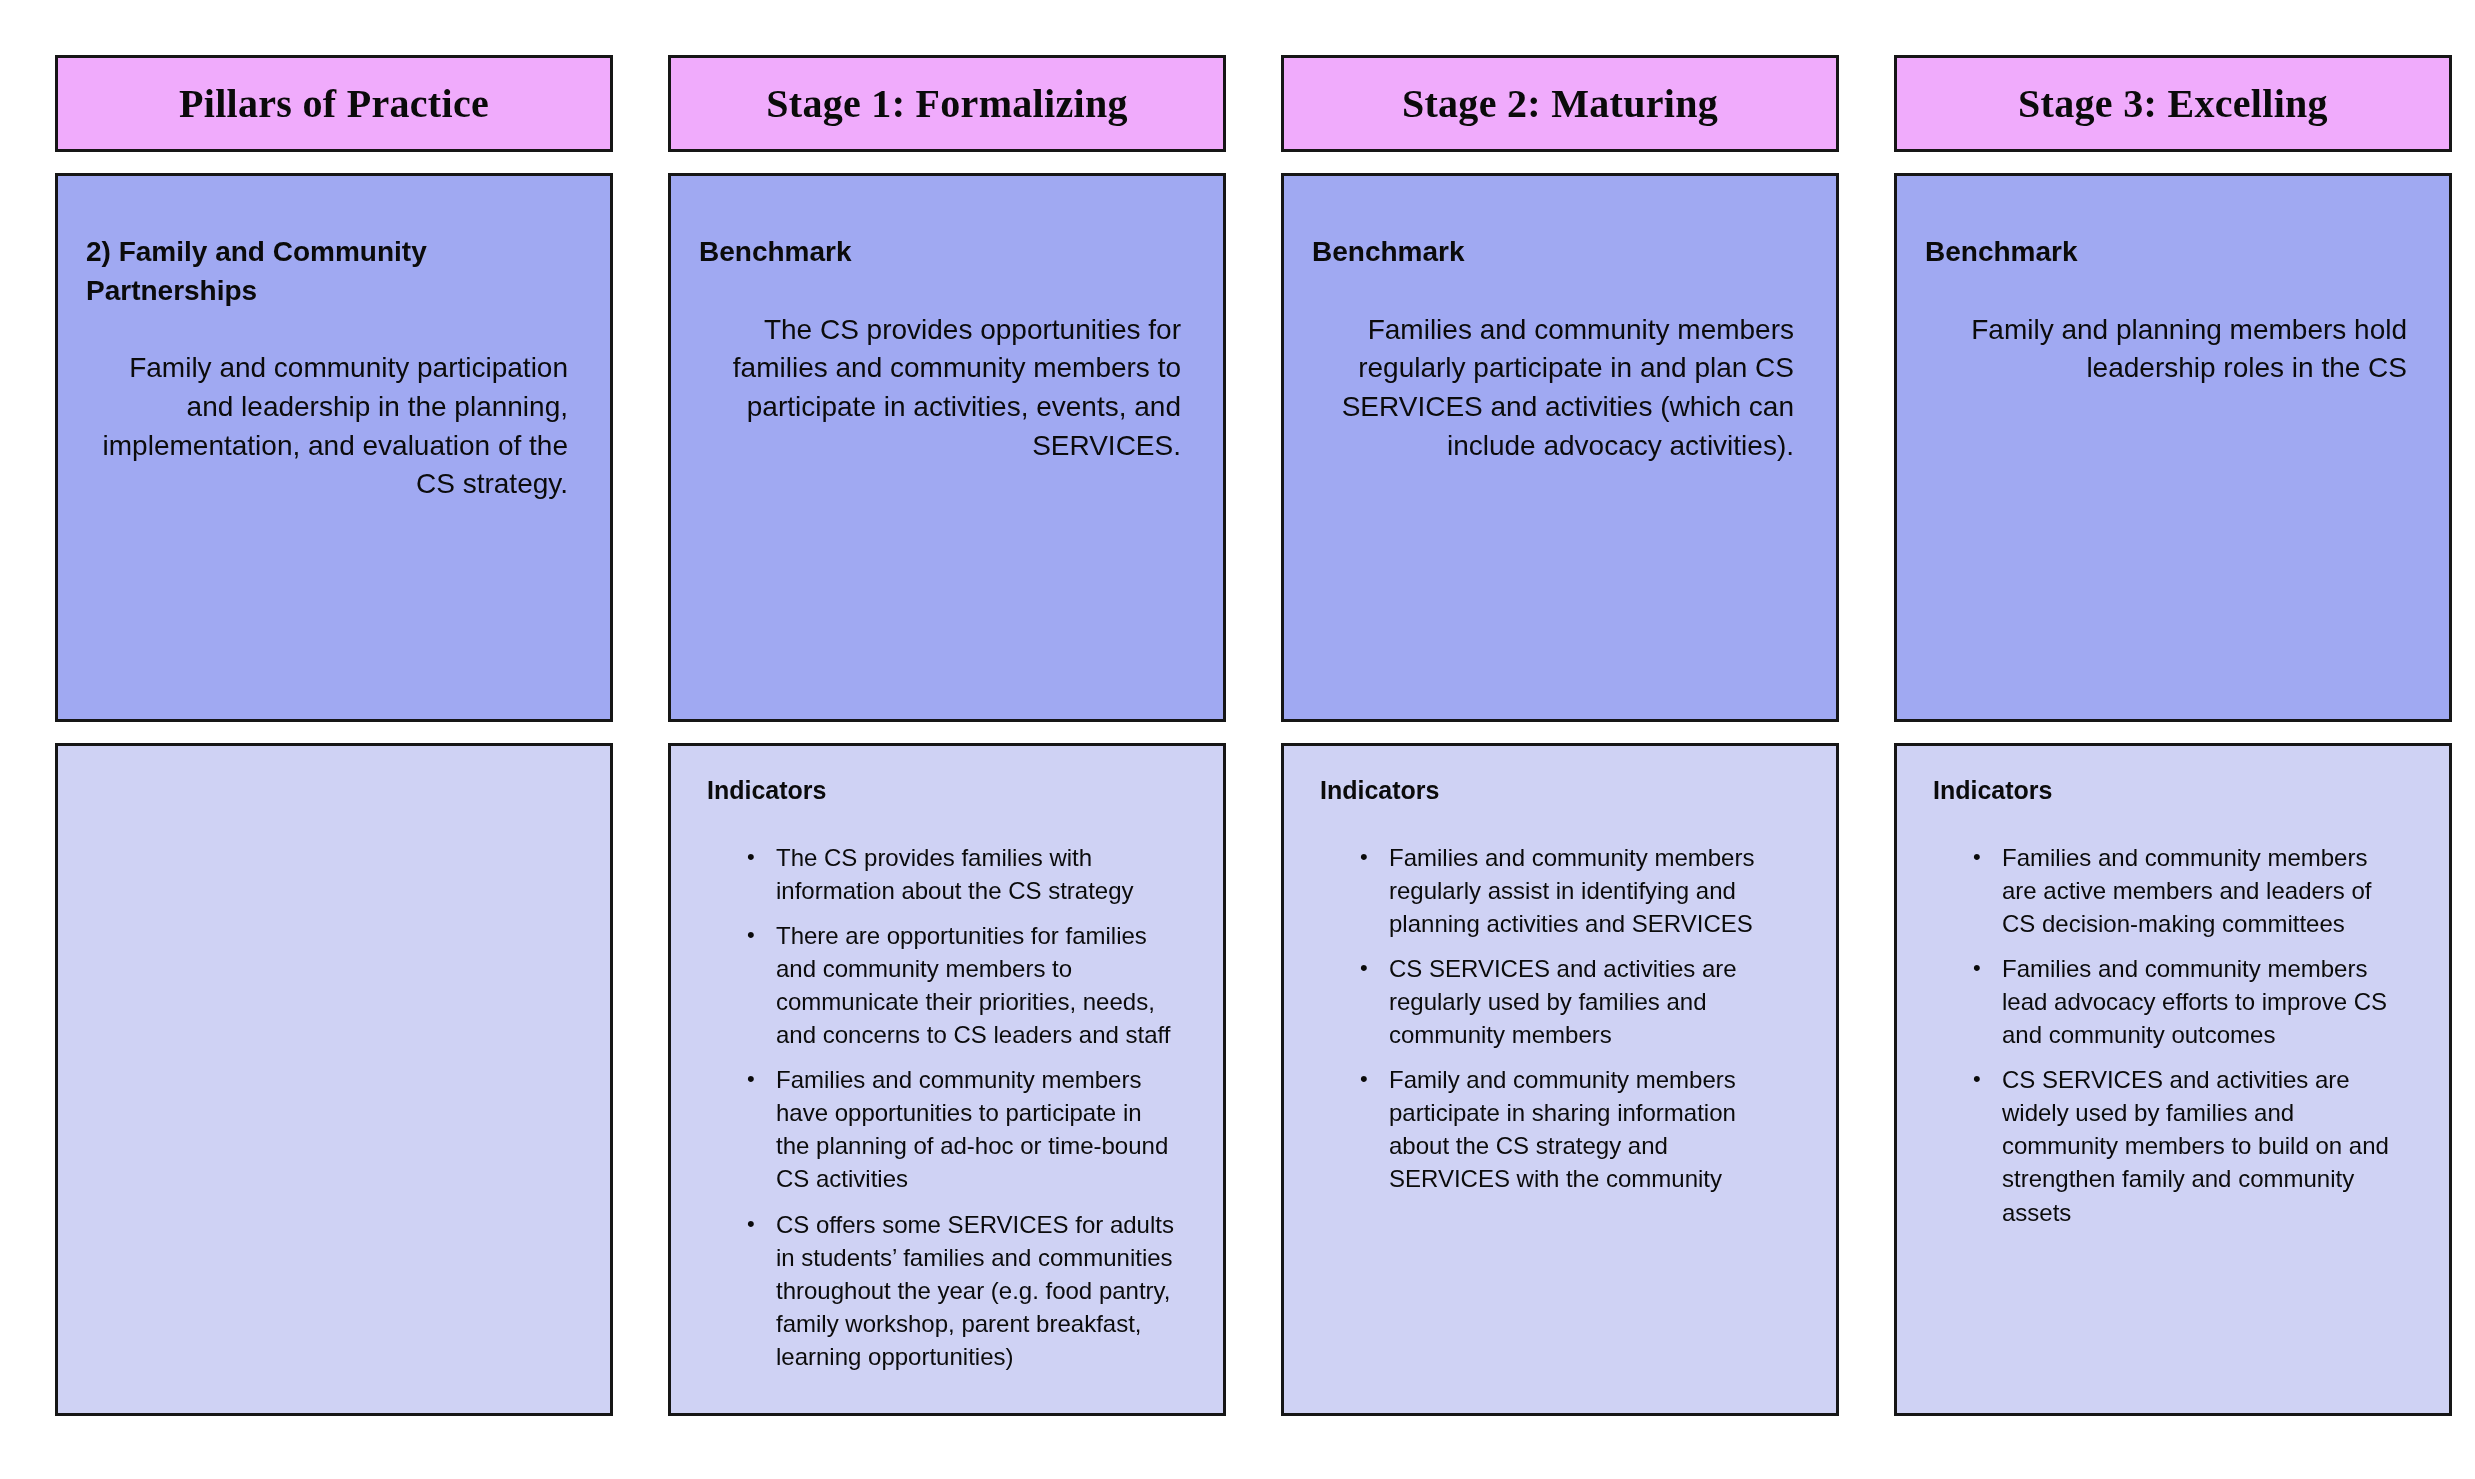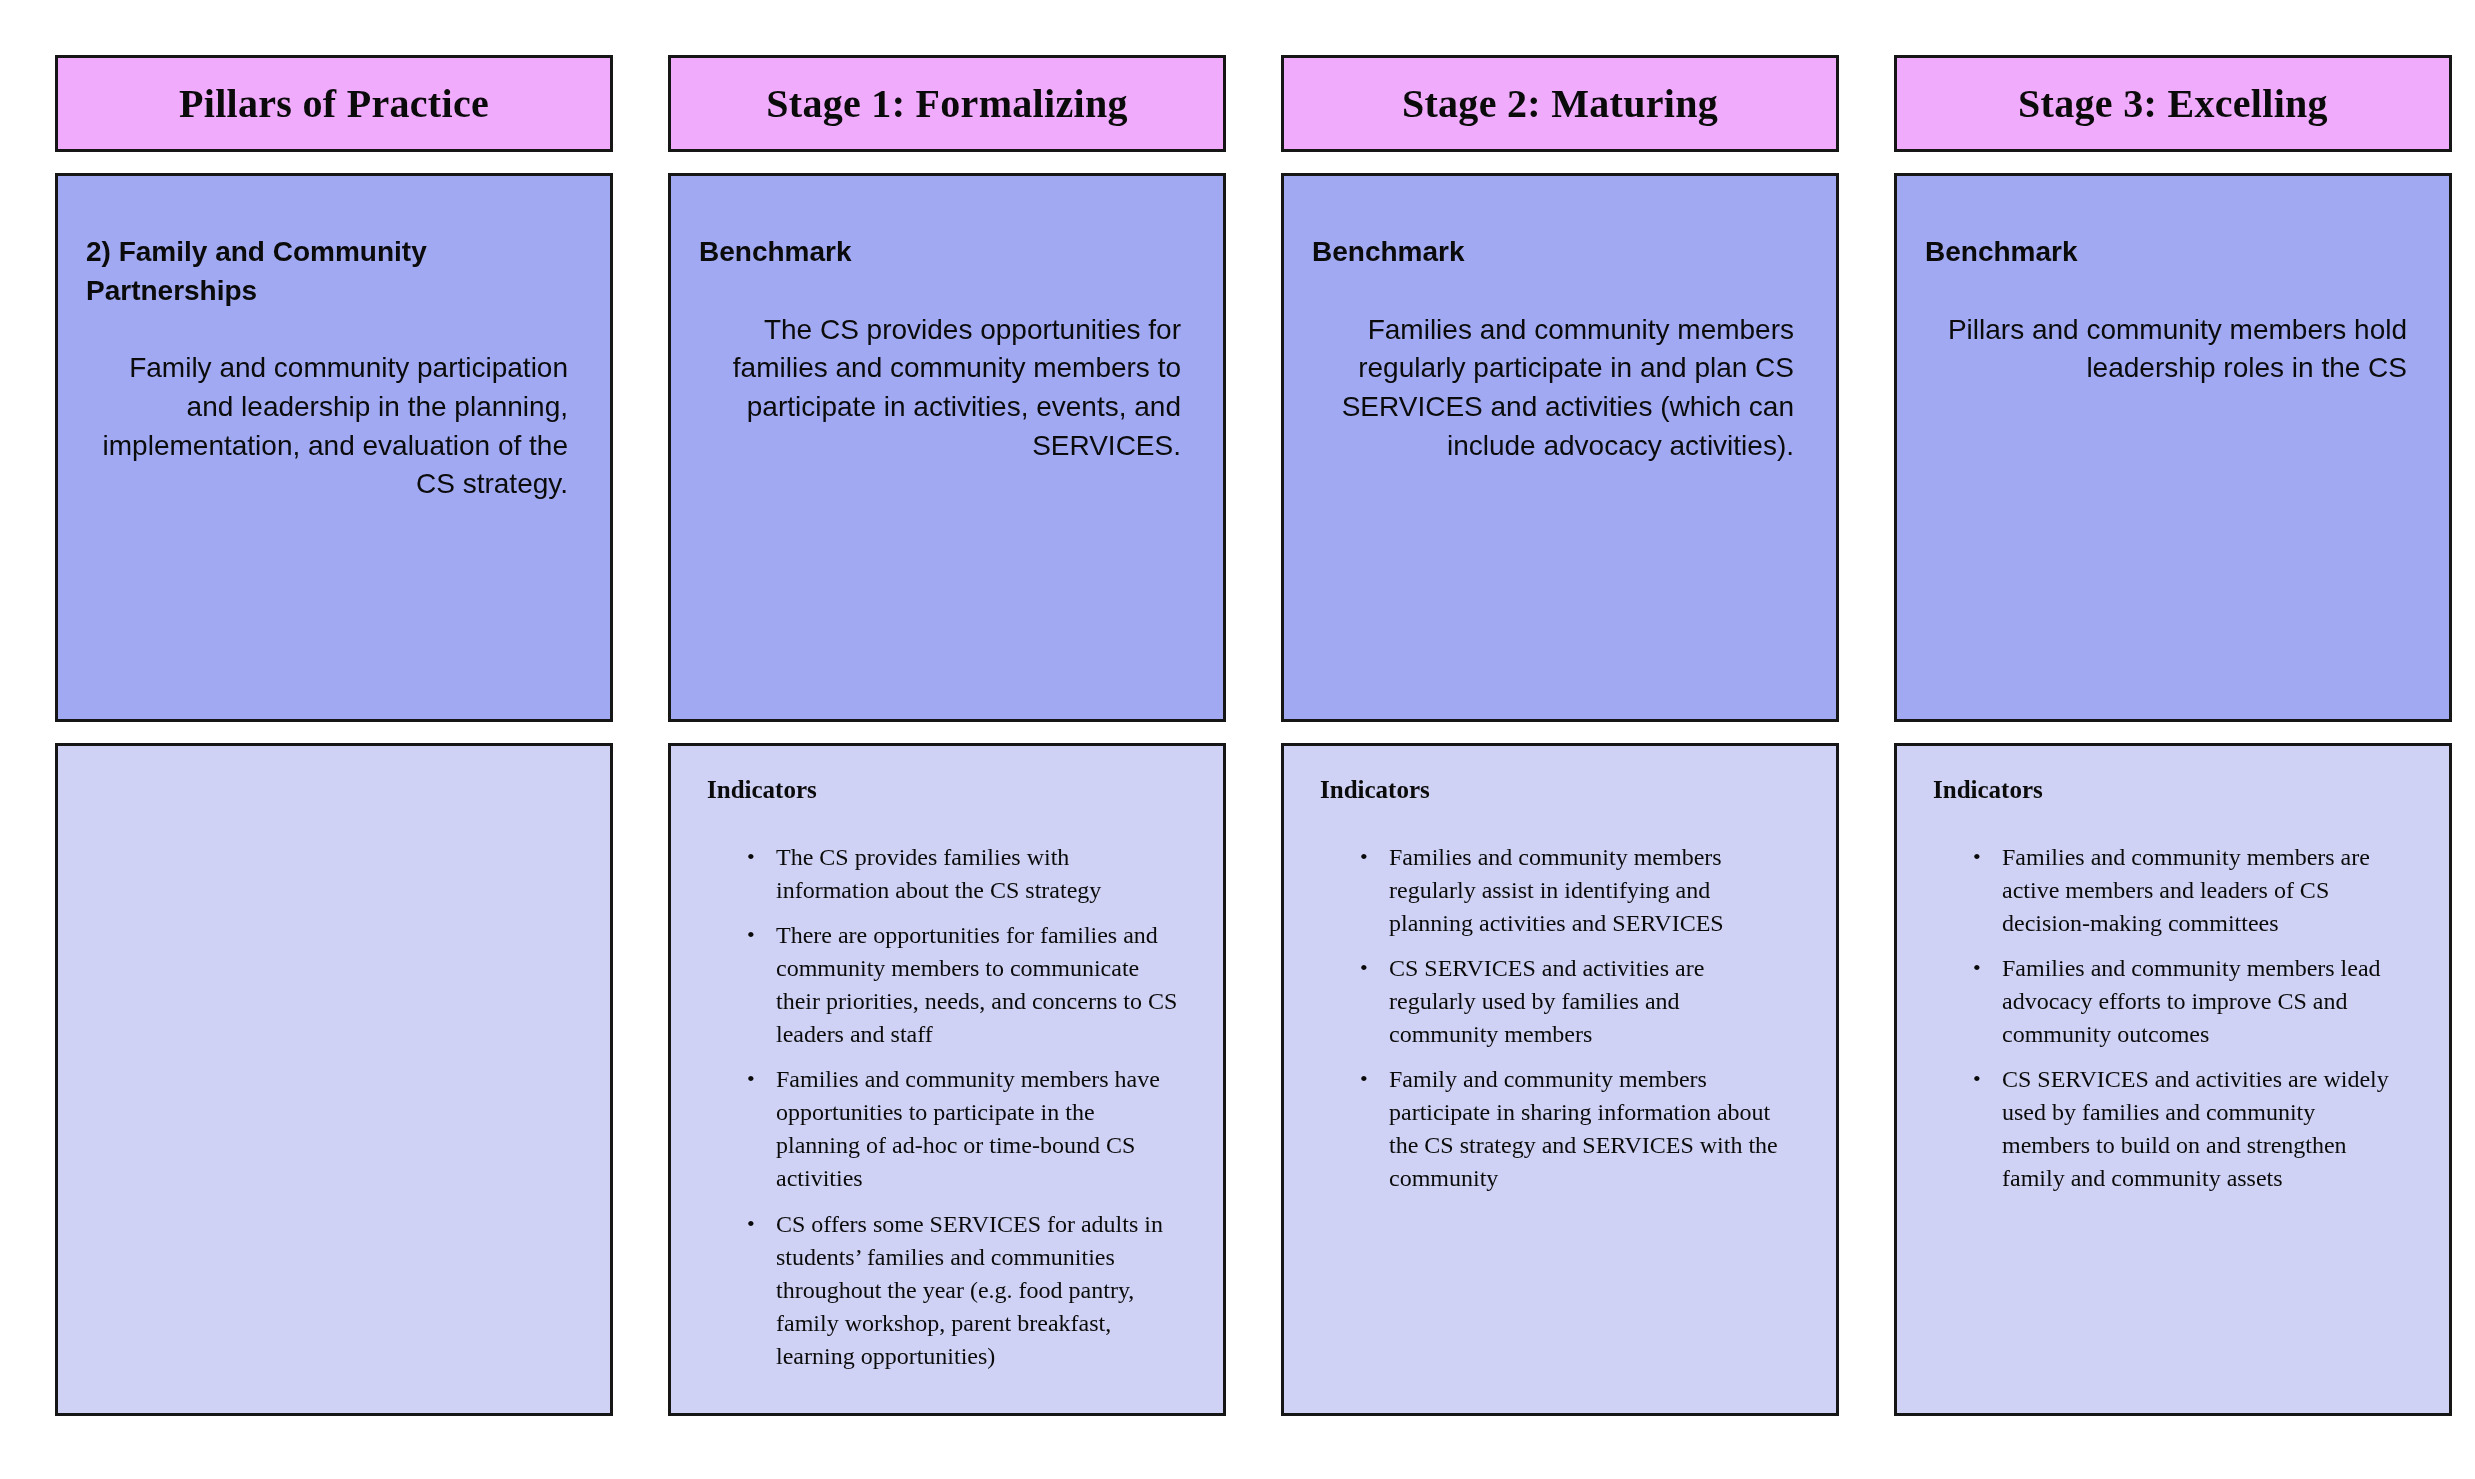--- a/index.html
+++ b/index.html
@@ -50,21 +50,20 @@
   }
   .benchmark-text, .pillar-description {
     margin: 0;
     text-align: right;
   }
   .indicators-box {
     background: #cfd2f4;
     padding: 27px 30px 0 36px;
     font-size: 24px;
     line-height: 1.38;
-    font-family: Liberation Serif, serif;
   }
   .indicators-heading {
     font-weight: 700;
     font-size: 25px;
     margin: 0;
   }
   .indicator-list {
     list-style: none;
     margin: 33px 0 0 0;
     padding: 0;
@@ -107,21 +106,21 @@
   <div class="box benchmark-box">
     <p class="benchmark-heading">Benchmark</p>
     <p class="benchmark-text">The CS provides opportunities for families and community members to participate in activities, events, and SERVICES.</p>
   </div>
   <div class="box benchmark-box">
     <p class="benchmark-heading">Benchmark</p>
     <p class="benchmark-text">Families and community members regularly participate in and plan CS SERVICES and activities (which can include advocacy activities).</p>
   </div>
   <div class="box benchmark-box">
     <p class="benchmark-heading">Benchmark</p>
-    <p class="benchmark-text">Pillars and community members hold leadership roles in the CS</p>
+    <p class="benchmark-text">Family and planning members hold leadership roles in the CS</p>
   </div>
 
   <div class="box indicators-box"></div>
 
   <div class="box indicators-box">
     <p class="indicators-heading">Indicators</p>
     <ul class="indicator-list">
       <li class="indicator-item">The CS provides families with information about the CS strategy</li>
       <li class="indicator-item">There are opportunities for families and community members to communicate their priorities, needs, and concerns to CS leaders and staff</li>
       <li class="indicator-item">Families and community members have opportunities to participate in the planning of ad-hoc or time-bound CS activities</li>

